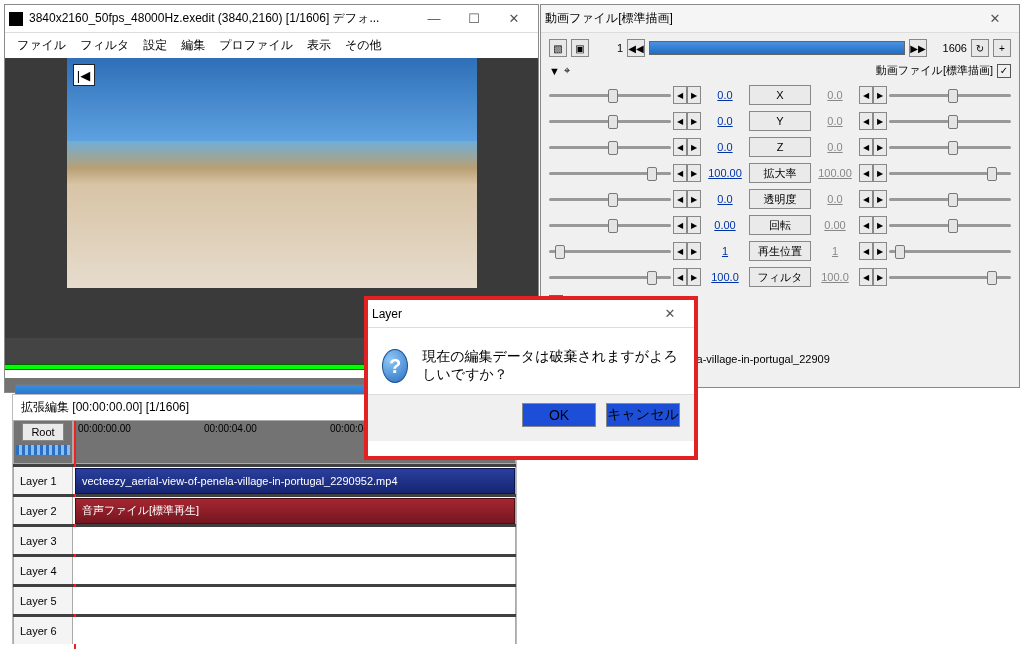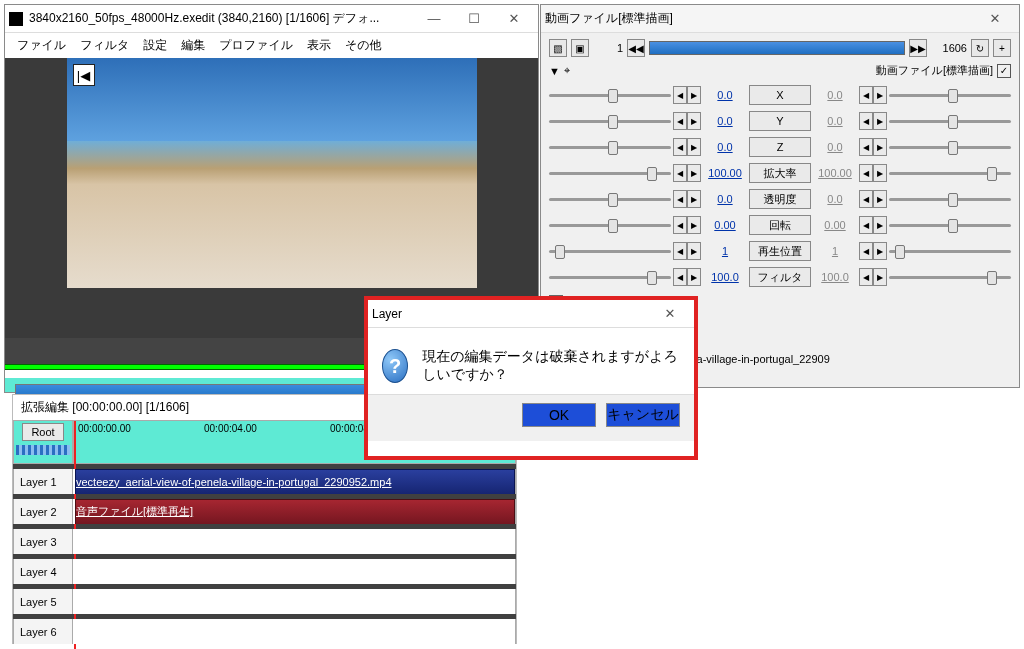--- a/index.html
+++ b/index.html
@@ -1,17 +1,17 @@
 <!DOCTYPE html>
 <html><head>
 <meta charset="utf-8">
 <style>
   * { box-sizing: border-box; margin: 0; padding: 0; }
   body { font-family: "Meiryo UI", "MS UI Gothic", sans-serif; font-size: 12px; background: #fff; width: 1024px; height: 649px; position: relative; overflow: hidden; }
-  .window { position: absolute; background: #5eead4; border: 1px solid #8a8a8a; }
+  .window { position: absolute; background: #737373; border: 1px solid #8a8a8a; }
   .titlebar { height: 28px; display: flex; align-items: center; padding: 0 4px; background: #fff; border-bottom: 1px solid #ddd; }
   .titlebar .title { flex: 1; font-size: 12px; color: #000; overflow: hidden; text-overflow: ellipsis; white-space: nowrap; }
   .titlebar .btns { display: flex; }
   .titlebar .wbtn { width: 40px; height: 26px; display: flex; align-items: center; justify-content: center; color: #555; font-size: 13px; }
   .menubar { display: flex; gap: 2px; padding: 2px 6px; background: #fff; font-size: 12px; align-items: flex-end; }
   .menubar span { padding: 2px 6px; }
   
   #main-win { left: 4px; top: 4px; width: 535px; height: 389px; }
   #main-win .preview { background: #3a3a3a; height: 280px; display: flex; align-items: flex-start; justify-content: center; padding: 0; position: relative; }
   #main-win .preview .vid { margin-top: 0; width: 410px; height: 230px; background: linear-gradient(to bottom, #2e6fb8 0%, #5ea1df 36%, #6faed8 36%, #b9a074 48%, #d8c4a6 55%, #e6dccd 100%); position: relative; }
@@ -47,24 +47,24 @@
   #tl-win { left: 12px; top: 394px; width: 505px; height: 250px; }
   #tl-win .titlebar { border: none; font-size: 12px; padding: 4px 8px; height: auto; }
   #tl-win .tlbody { display: flex; flex-direction: column; }
   #tl-win .ruler { display: flex; height: 44px; }
   #tl-win .ruler .rootcell { width: 60px; border: 1px solid #aaa; display: flex; flex-direction: column; align-items: center; }
   #tl-win .ruler .rootbtn { margin: 2px; padding: 2px 8px; border: 1px solid #888; background: #eaeaea; font-size: 11px; }
   #tl-win .ruler .zoombar { height: 10px; width: 54px; background: repeating-linear-gradient(90deg,#2a6fc2 0 3px,#8abef0 3px 6px); margin-top: 2px; }
   #tl-win .ruler .timescale { flex: 1; border: 1px solid #aaa; position: relative; font-size: 10px; }
   #tl-win .ruler .tick { position: absolute; top: 2px; }
   #tl-win .ruler .cursorline { position: absolute; left: 0; top: 0; bottom: -400px; width: 2px; background: #e22; }
-  .layerrow { display: flex; height: 30px; border-top: 5px solid #404040; }
+  .layerrow { display: flex; height: 30px; border-top: 3px solid #404040; }
   .layerrow .lname { width: 60px; border-right: 1px solid #aaa; border-left: 1px solid #aaa; display: flex; align-items: center; padding-left: 6px; font-size: 11px; background: #f4f4f4; }
   .layerrow .ltrack { flex: 1; border-right: 1px solid #aaa; background: #fff; position: relative; display: flex; align-items: center; overflow: hidden; }
-  .ltrack .clip { height: 26px; margin-left: 2px; width: 100%; display: flex; align-items: center; font-size: 11px; color: #fff; text-decoration: underline; }
+  .ltrack .clip { height: 26px; margin-left: 2px; width: 100%; display: flex; align-items: center; padding-left: 6px; font-size: 11px; color: #fff; }
   .ltrack .clip.vid { background: linear-gradient(#2a3f9e,#162572); border: 1px solid #0a1450; }
   .ltrack .clip.aud { background: linear-gradient(#a62631,#751620); border: 1px solid #4a0e14; }
   
   #dialog-ov { position: absolute; left: 364px; top: 296px; width: 334px; height: 164px; border: 4px solid #e02222; background: #fff; z-index: 50; }
   #dialog-ov .titlebar { height: 28px; background: #fff; border-bottom: 1px solid #ddd; }
   #dialog-ov .body { display: flex; padding: 20px 14px 10px; gap: 14px; align-items: center; }
   #dialog-ov .qicon { width: 34px; height: 34px; border-radius: 50%; background: radial-gradient(circle at 30% 30%, #8fc8f8, #2a6fc2); display: flex; align-items: center; justify-content: center; color: #fff; font-size: 20px; font-weight: bold; border: 1px solid #1a5090; }
   #dialog-ov .msg { font-size: 14px; }
   #dialog-ov .btnrow { display: flex; justify-content: flex-end; gap: 10px; padding: 8px 14px 14px; background: #f0f0f0; border-top: 1px solid #dcdcdc; }
   #dialog-ov .btn { min-width: 74px; height: 24px; border: 1px solid #888; background: #1d4ed8; display: flex; align-items: center; justify-content: center; font-size: 14px; }

